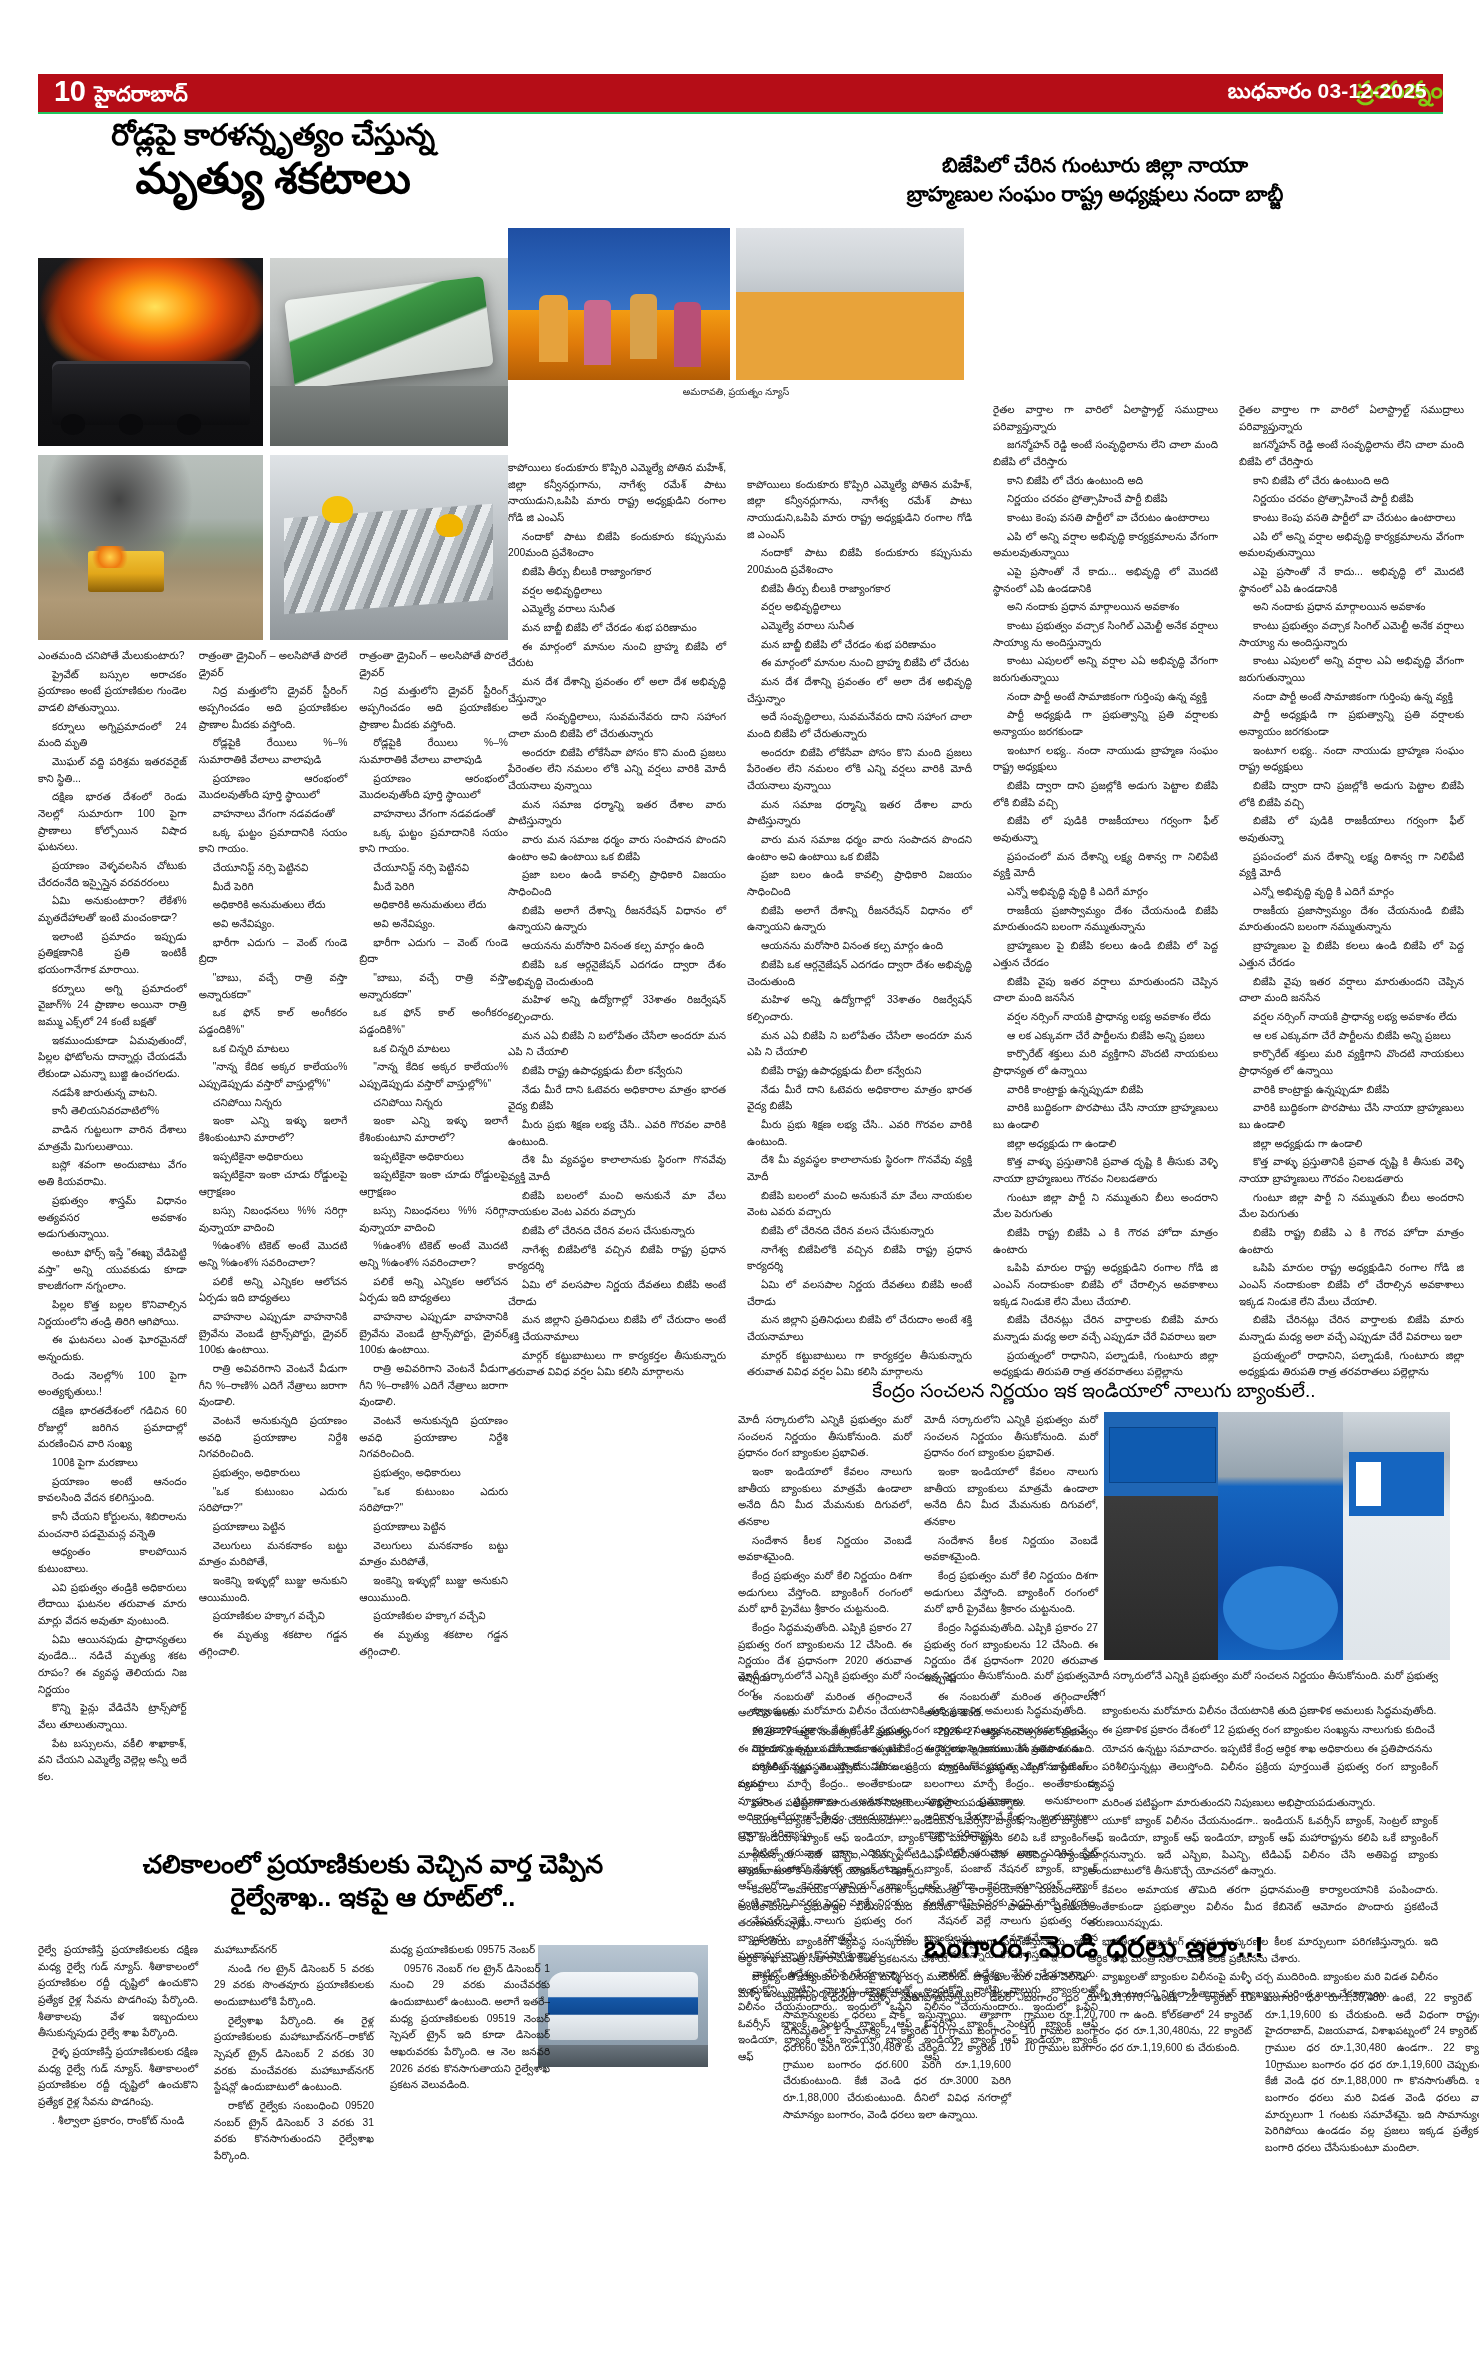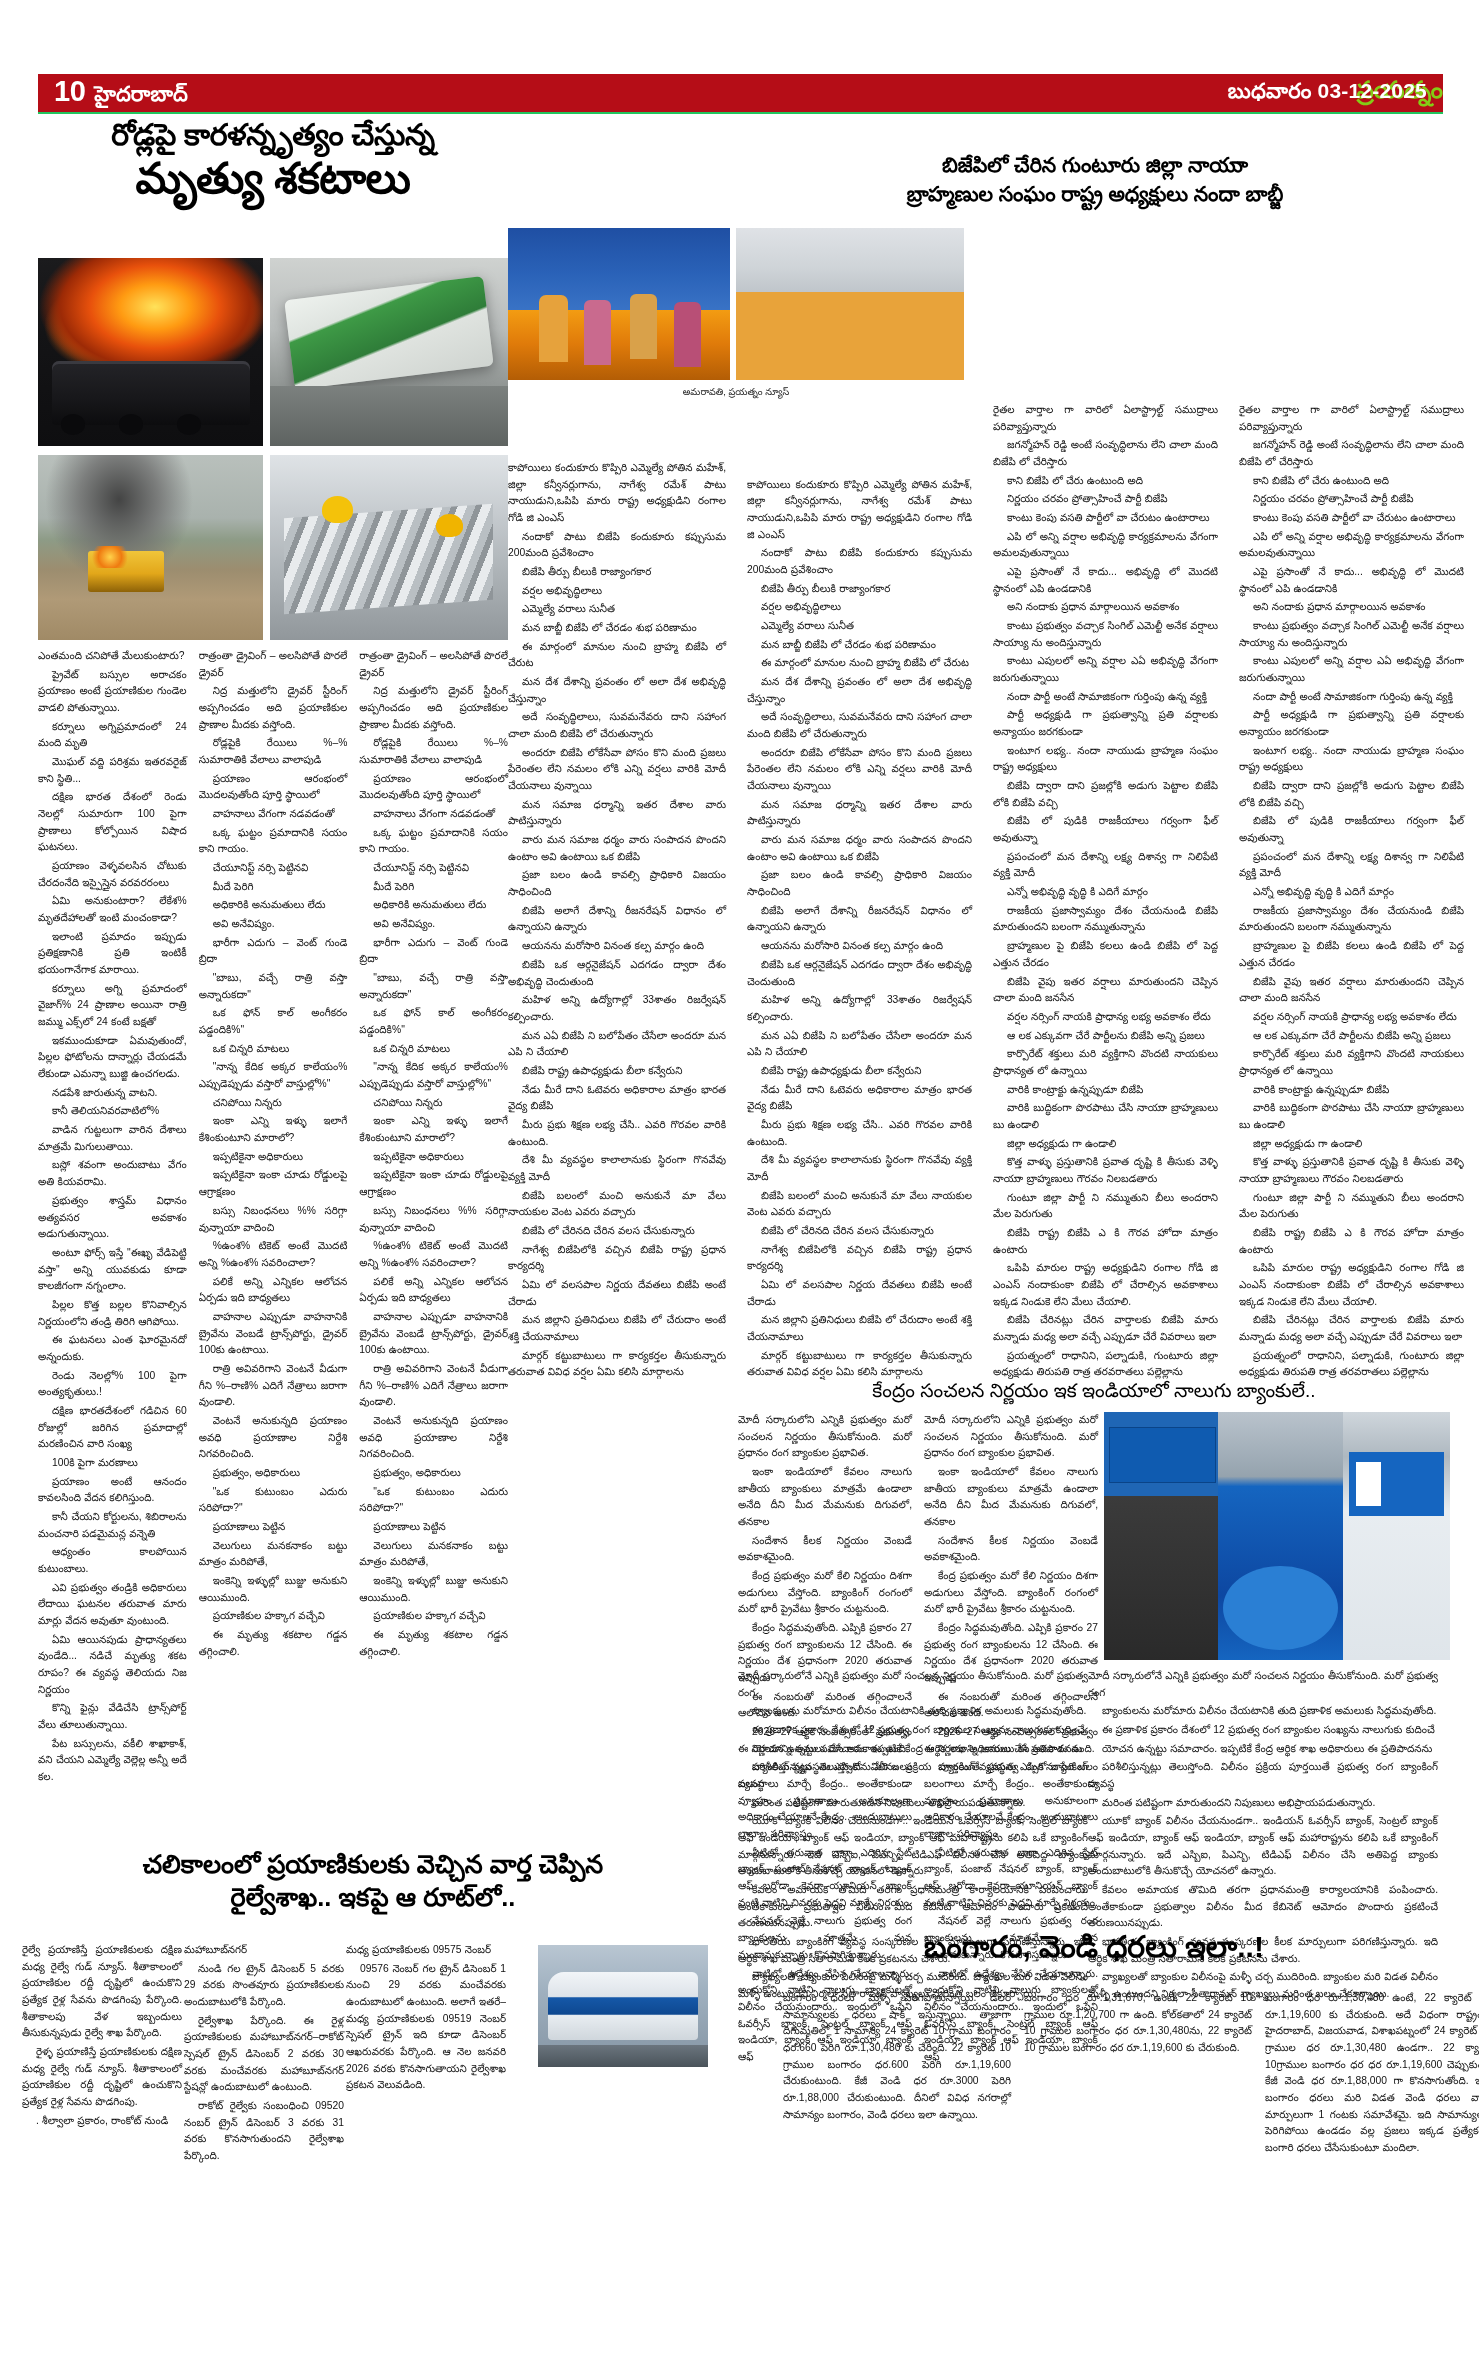--- a/index.html
+++ b/index.html
@@ -237,21 +237,21 @@
   }
   .ph-train::before {
     content:""; position:absolute; left:6%; top:22%; width:88%; height:56%;
     background: linear-gradient(#f2f5f8 0%, #dde3e9 36%, #1558a8 38%, #0e4890 62%, #e8edf1 64%, #cfd6dc 100%);
     border-radius: 16px 6px 4px 4px;
   }
   .ph-train::after {
     content:""; position:absolute; left:0; bottom:0; width:100%; height:18%;
     background: linear-gradient(#6b757e 0%, #4a535a 100%);
   }
-  .rail-cols { position: absolute; left: 22px; top: 1942px; width: 670px; display: flex; gap: 2px; }
+  .rail-cols { position: absolute; left: 38px; top: 1942px; width: 670px; display: flex; gap: 16px; }
   .rail-cols > div { width: 160px; }
 
   
   .gold-head {
     position: absolute; left: 738px; top: 1930px; width: 712px;
     text-align: center; font-size: 30px; font-weight: bold; color: #000;
   }
   .gold-cols { position: absolute; left: 738px; top: 1990px; width: 712px; display: flex; gap: 13px; margin-left: 45px; }
   .gold-cols > div { width: 228px; }
 </style>

